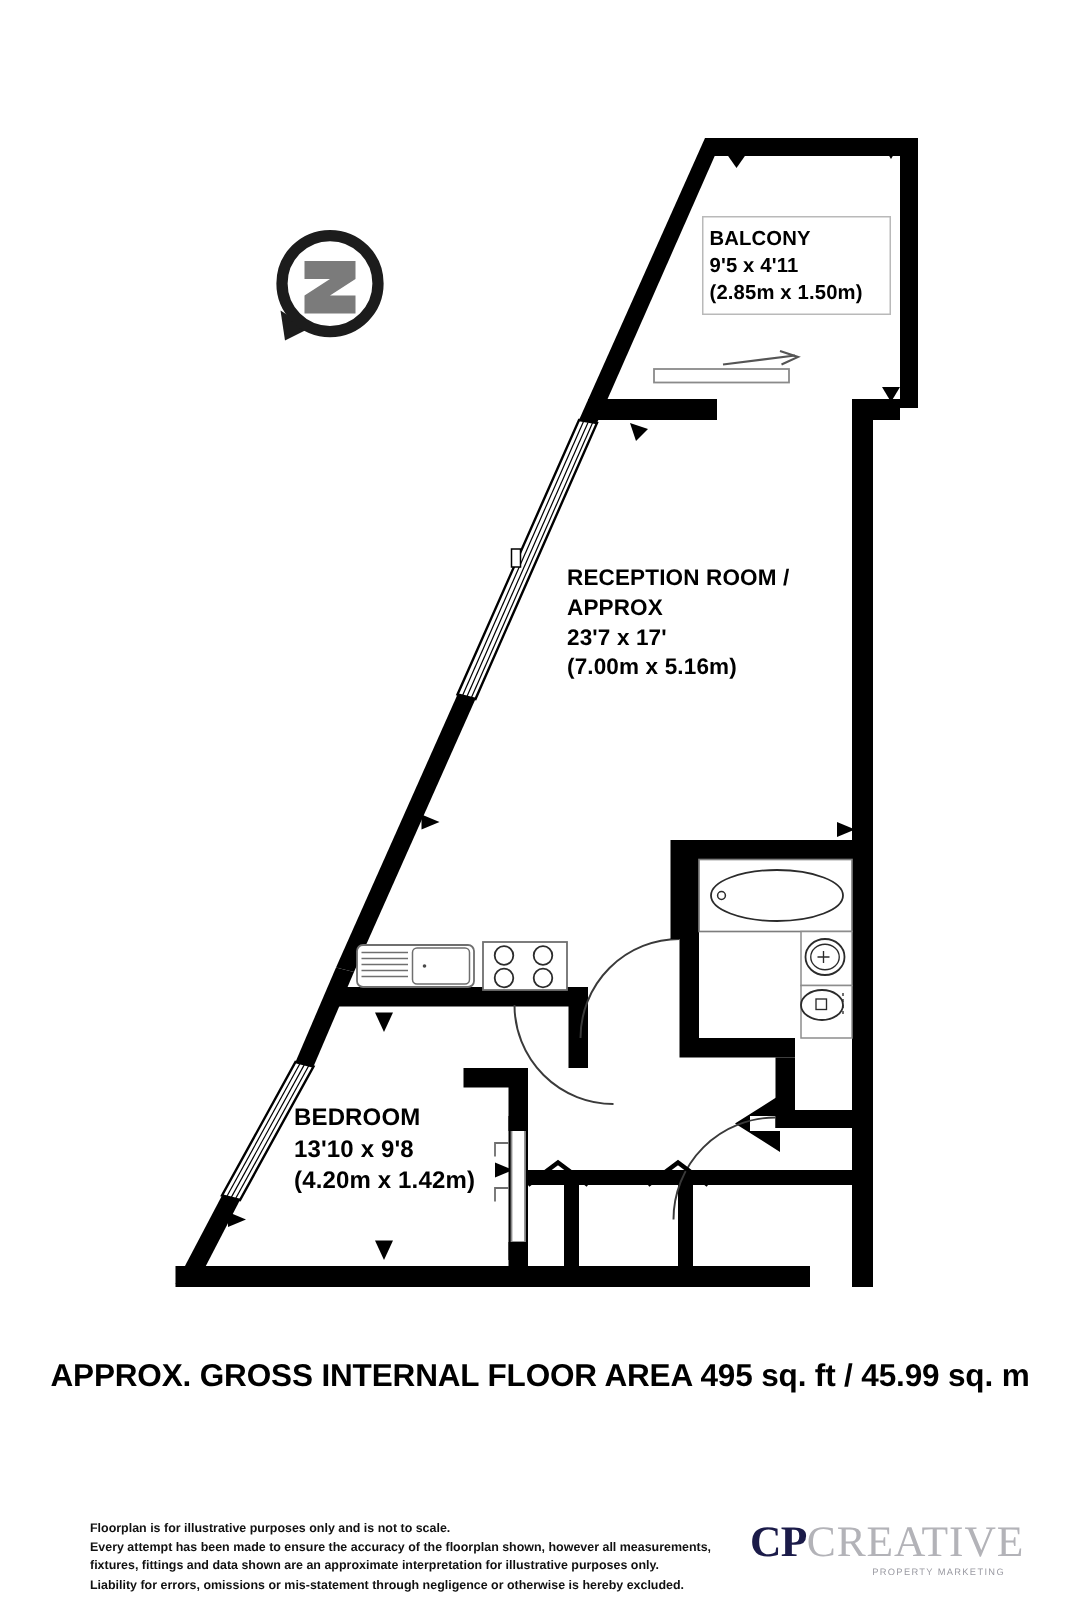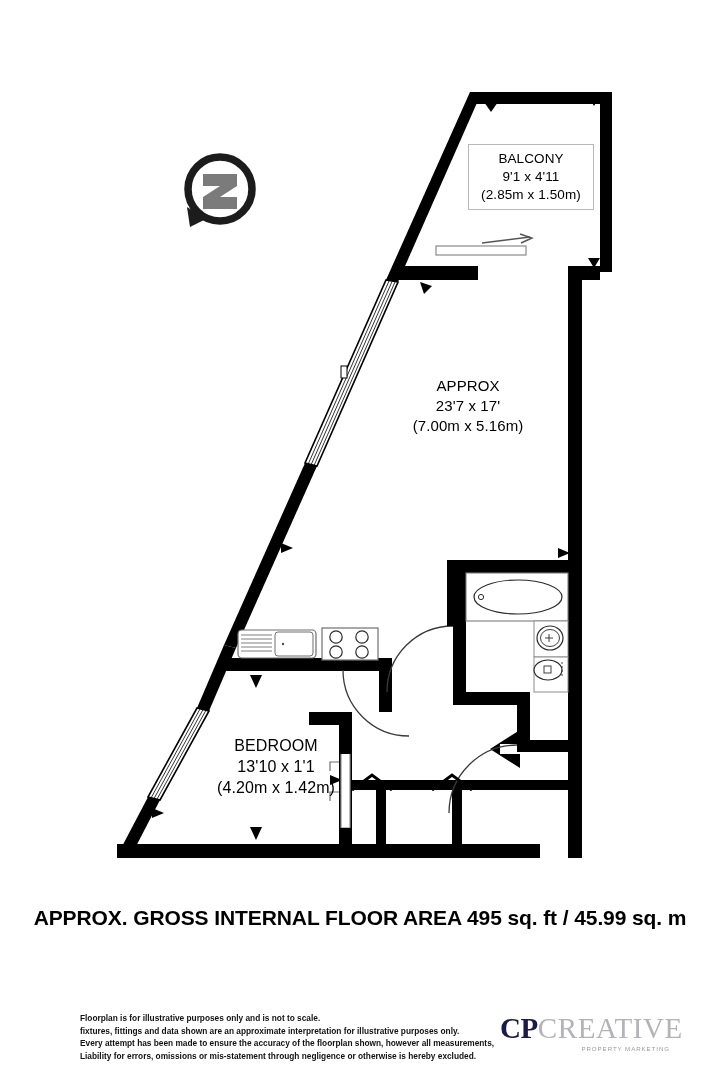--- a/index.html
+++ b/index.html
@@ -26,22 +26,22 @@
   }
   #plan-svg {
     display: block;
     width: 720px;
     height: 880px;
   }
 
   
   .room-label {
     position: absolute;
-    text-align: center;
-    font-weight: normal;
+    text-align: left;
+    font-weight: bold;
     line-height: 1.32;
     letter-spacing: 0.1px;
     white-space: nowrap;
   }
   .room-label .ln { display: block; }
 
   #label-balcony {
     left: 468px;
     top: 144px;
     width: 116px;
@@ -80,21 +80,21 @@
   #disclaimer {
     position: absolute;
     left: 60px;
     top: 1012px;
     width: 430px;
     font-size: 8.3px;
     font-weight: bold;
     line-height: 1.52;
     color: #111111;
   }
-  #disclaimer .ln { display: block; white-space: nowrap; margin-left: 20px; }
+  #disclaimer .ln { display: block; white-space: nowrap; }
 
   #brand-logo {
     position: absolute;
     left: 500px;
     top: 1014px;
     width: 170px;
     text-align: right;
   }
   #brand-wordmark {
     font-size: 29px;
@@ -282,43 +282,44 @@
       <circle cx="0" cy="0" r="32" fill="#ffffff" stroke="#1c1c1c" stroke-width="7.5"></circle>
       <g transform="rotate(90)">
         <path d="M -15,-17 L -3,-17 L 8,0 L 8,-17 L 20,-17 L 20,17 L 8,17 L -3,0 L -3,17 L -15,17 Z" fill="#7b7b7b"></path>
       </g>
     </g>
 
   </svg>
 
   <div class="room-label" id="label-balcony">
     <span class="ln name">BALCONY</span>
-    <span class="ln">9'1 x 4'11</span>
+    <span class="ln">9'5 x 4'11</span>
     <span class="ln">(2.85m x 1.50m)</span>
   </div>
 
   <div class="room-label" id="label-reception">
+    <span class="ln">RECEPTION ROOM /</span>
     <span class="ln">APPROX</span>
     <span class="ln">23'7 x 17'</span>
     <span class="ln">(7.00m x 5.16m)</span>
   </div>
 
   <div class="room-label" id="label-bedroom">
     <span class="ln">BEDROOM</span>
-    <span class="ln">13'10 x 1'1</span>
+    <span class="ln">13'10 x 9'8</span>
     <span class="ln">(4.20m x 1.42m)</span>
   </div>
 
 </div>
 
 <div id="area-summary">APPROX. GROSS INTERNAL FLOOR AREA 495 sq. ft / 45.99 sq. m</div>
 
 <div id="disclaimer">
   <span class="ln">Floorplan is for illustrative purposes only and is not to scale.</span>
+  <span class="ln">Every attempt has been made to ensure the accuracy of the floorplan shown, however all measurements,</span>
   <span class="ln">fixtures, fittings and data shown are an approximate interpretation for illustrative purposes only.</span>
-  <span class="ln">Every attempt has been made to ensure the accuracy of the floorplan shown, however all measurements,</span>
   <span class="ln">Liability for errors, omissions or mis-statement through negligence or otherwise is hereby excluded.</span>
 </div>
 
 <div id="brand-logo">
   <div id="brand-wordmark"><span id="brand-cp">CP</span><span id="brand-creative">CREATIVE</span></div>
   <div id="brand-tagline">PROPERTY MARKETING</div>
 </div>
 
 </body></html>

